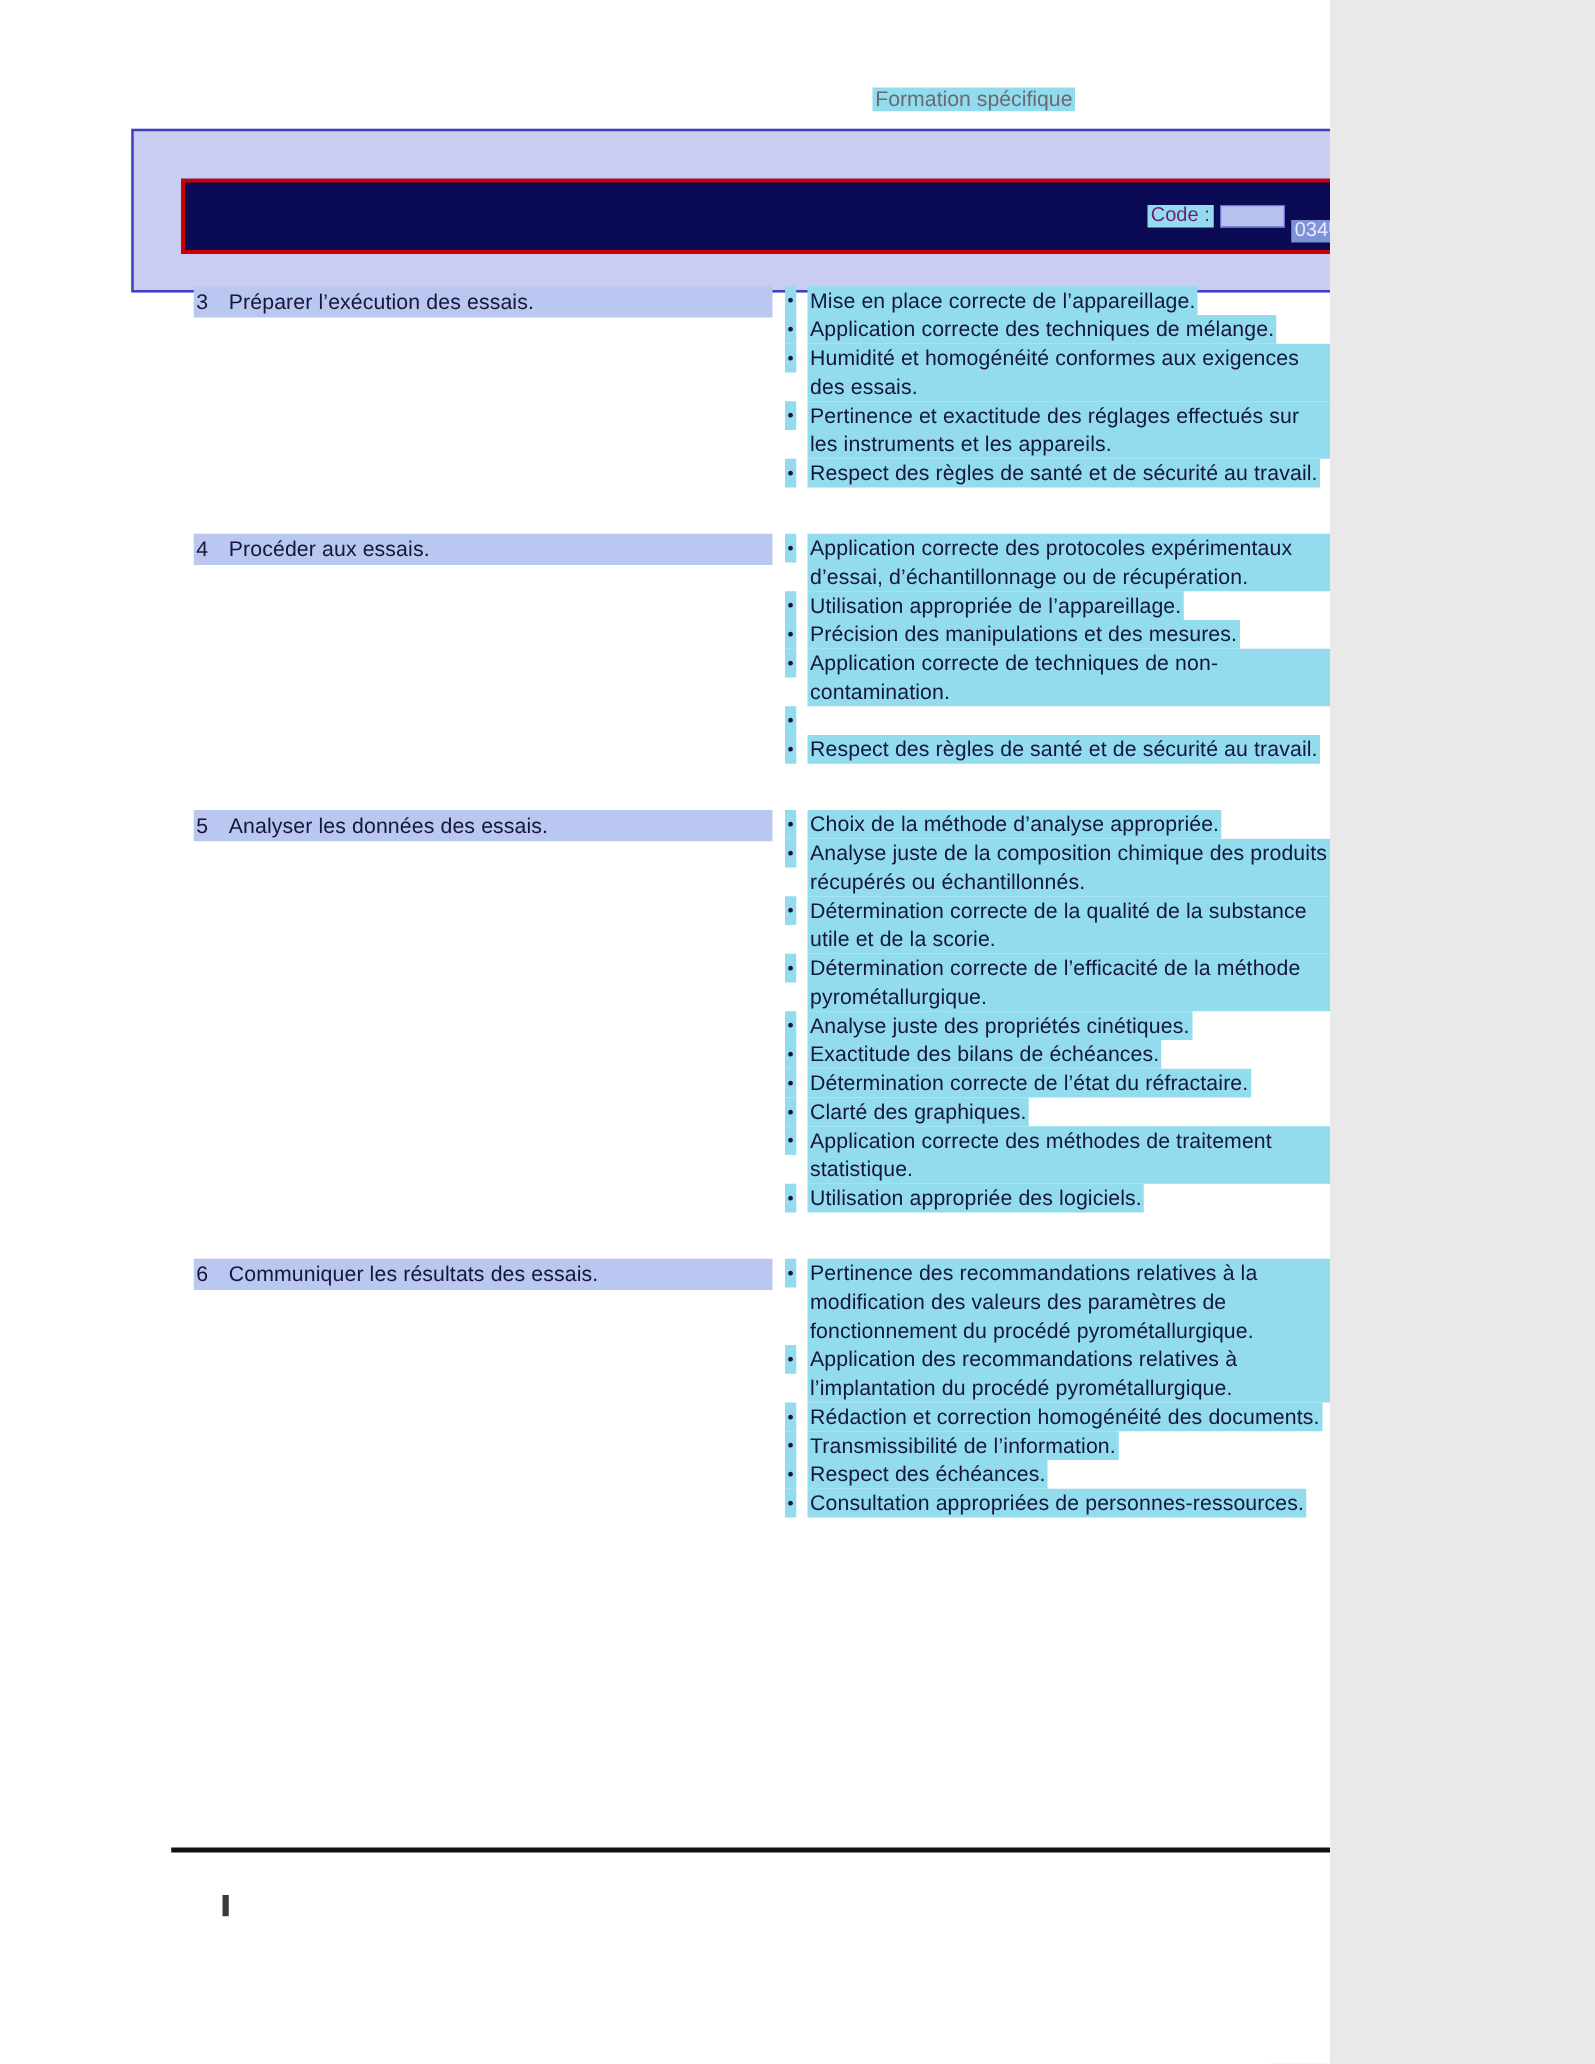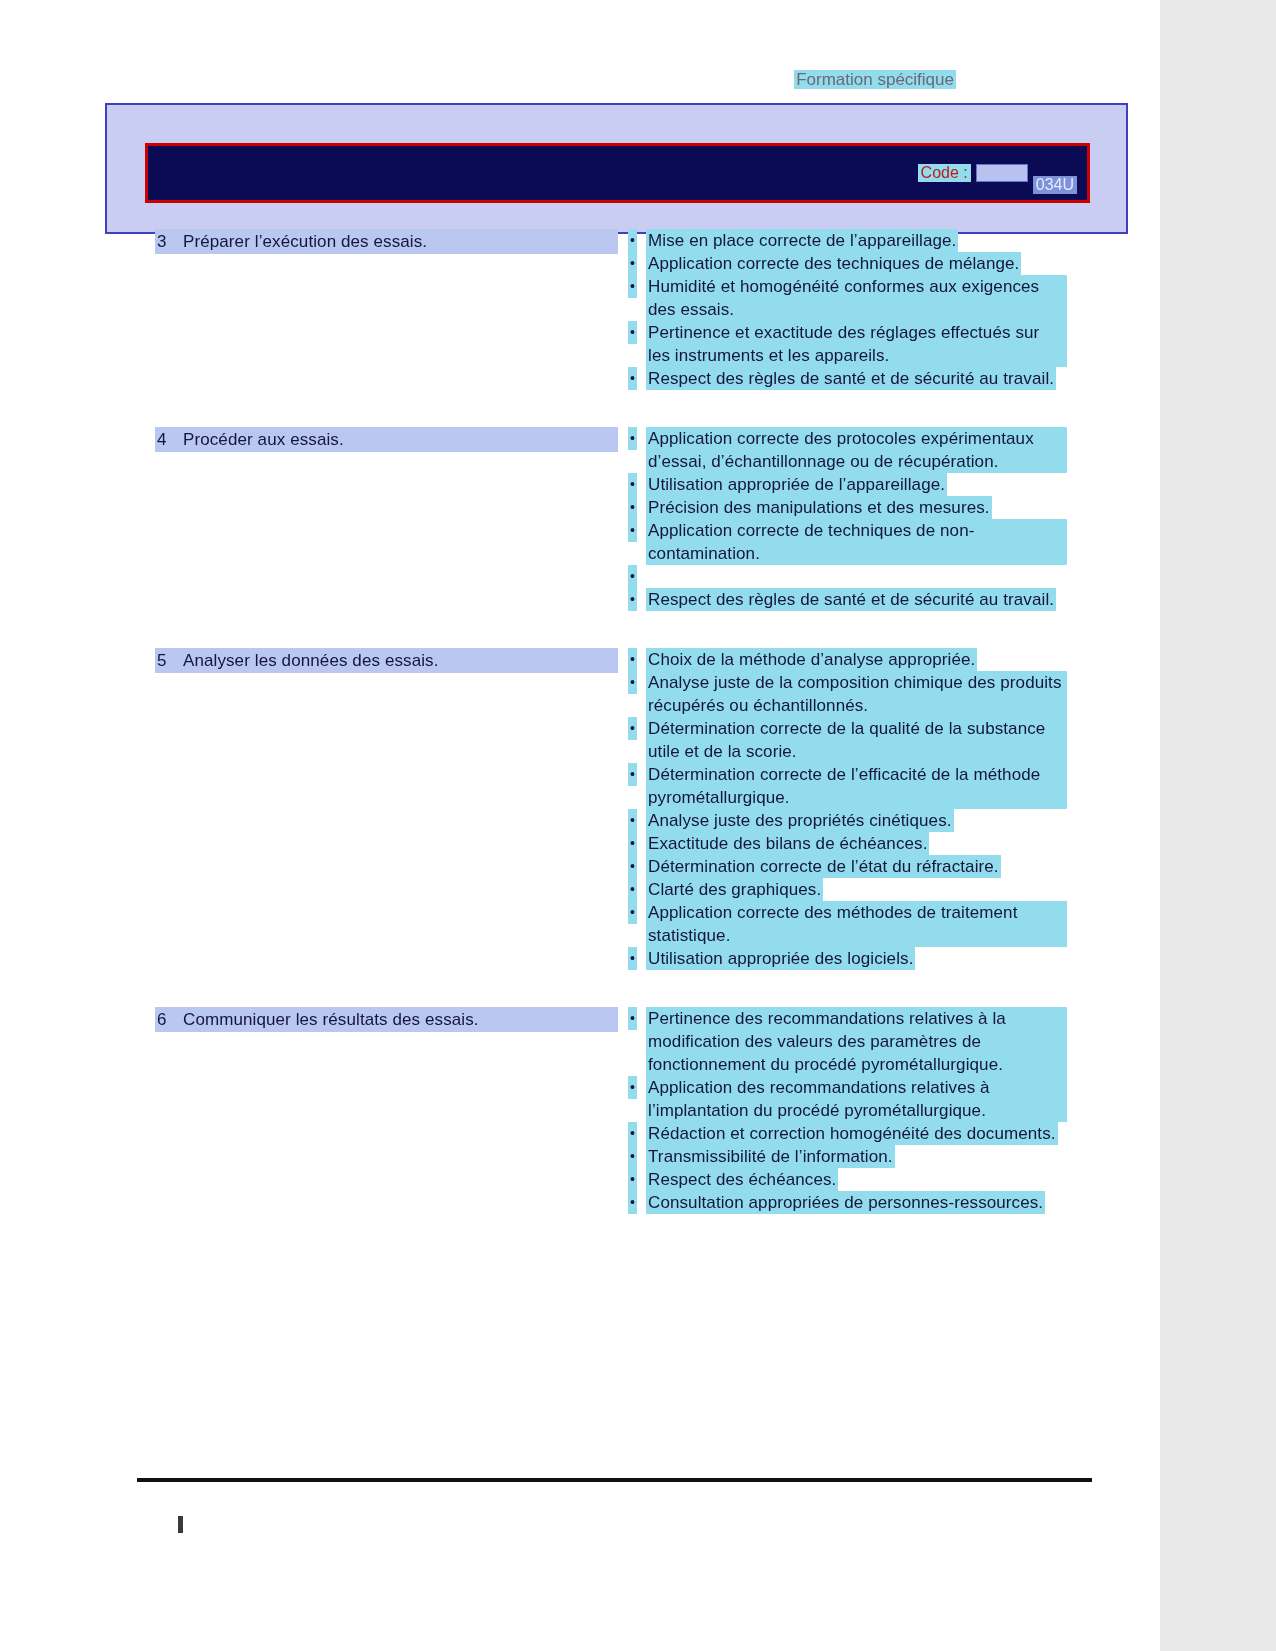--- a/index.html
+++ b/index.html
@@ -9,21 +9,21 @@
     --banner-border:#3f3fbf;
     --banner-inner:#0a0a55;
     --banner-inner-border:#cc0000;
     --text:#14163c;
     --muted:#6a6a72;
   }
   *{margin:0;padding:0;box-sizing:border-box;}
   html,body{background:#e9e9e9;}
   .page{
     position:relative;
-    width:1160px;height:1651px;
+    width:1064px;height:1651px;
     background:#ffffff;
     font-family:"Liberation Sans", sans-serif;
     color:var(--text);
     overflow:hidden;
   }
   .hl{
     background:var(--highlight);
     padding:0 2px;
     box-decoration-break:clone;
     -webkit-box-decoration-break:clone;
@@ -41,21 +41,21 @@
   }
   .banner-inner{
     position:absolute;left:38px;top:38px;width:945px;height:60px;
     background:var(--banner-inner);
     border:3px solid var(--banner-inner-border);
   }
   .code-area{
     position:absolute;right:10px;top:50%;transform:translateY(-50%);
     display:flex;align-items:center;gap:5px;font-size:16px;
   }
-  .code-label{color:#b91c1c;background:var(--highlight);padding:0 3px;}
+  .code-label{color:#701a75;background:var(--highlight);padding:0 3px;}
   .code-field{
     display:inline-block;width:52px;height:18px;
     background:#b7c3ee;border:1px solid #6672cc;
   }
   .code-value{color:#e6eaff;background:#7d92d8;padding:0 3px;margin-top:24px;}
   
   .table{
     position:absolute;left:155px;top:229px;width:912px;
     font-size:17px;line-height:23px;letter-spacing:0.1px;
   }

